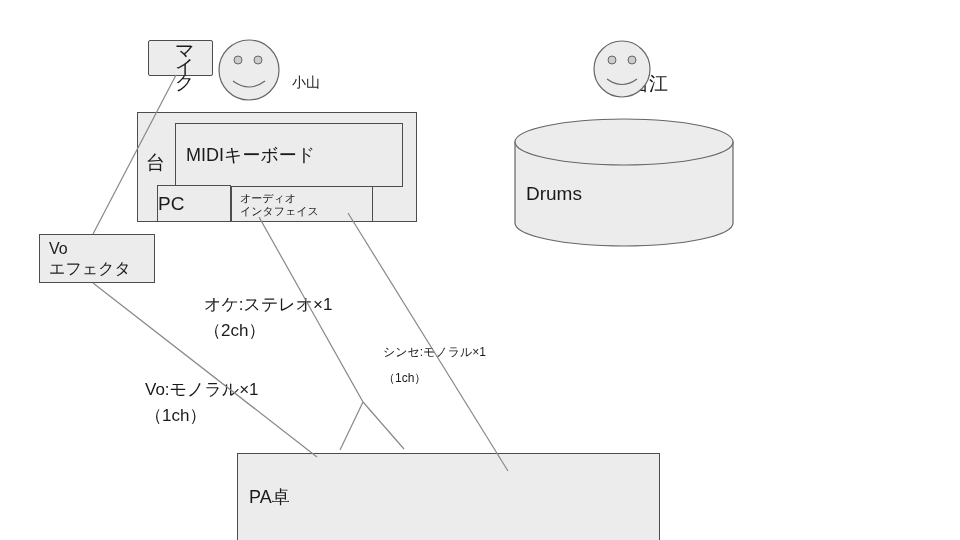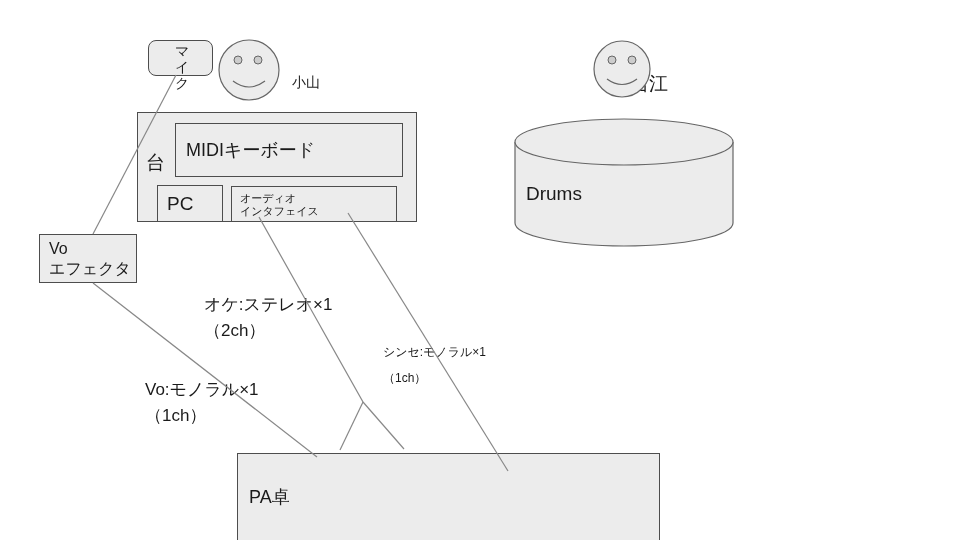--- a/index.html
+++ b/index.html
@@ -12,32 +12,32 @@
   .stage{position:absolute;left:0;top:0;width:960px;height:540px}
   .box{
     position:absolute;box-sizing:border-box;
     background:var(--shape-fill,#ececec);
     border:1px solid var(--shape-border,#4d4d4d);
   }
   .lbl{position:absolute;white-space:pre-line}
   .pre{white-space:pre-line}
 
   
-  #mic-box{left:148px;top:40px;width:65px;height:36px;border-radius:8px;
-    font-size:14px;line-height:16px;text-align:center;word-break:break-all;
+  #mic-box{left:148px;top:40px;width:65px;height:36px;border-radius:2px;
+    font-size:19px;line-height:16px;text-align:center;word-break:break-all;
     padding:2px 26px;z-index:2}
   #table-box{left:137px;top:112px;width:280px;height:110px;z-index:1}
   #table-label{left:146px;top:150px;font-size:19px;z-index:2}
-  #midi-box{left:175px;top:123px;width:228px;height:54px;z-index:2;
+  #midi-box{left:175px;top:123px;width:228px;height:64px;z-index:2;
     font-size:18px;display:flex;align-items:center;padding-left:10px}
-  #pc-box{left:157px;top:185px;width:66px;height:37px;z-index:2;
-    font-size:19px;display:flex;align-items:center;padding-left:9px}
-  #audio-box{left:231px;top:186px;width:166px;height:36px;z-index:2;
+  #pc-box{left:157px;top:185px;width:74px;height:37px;z-index:2;
+    font-size:19px;display:flex;align-items:center;}
+  #audio-box{left:231px;top:186px;width:142px;height:36px;z-index:2;
     font-size:11px;line-height:13px;padding:5px 0 0 8px}
-  #vo-effector-box{left:39px;top:234px;width:98px;height:49px;z-index:2;
+  #vo-effector-box{left:39px;top:234px;width:116px;height:49px;z-index:2;
     font-size:16px;line-height:20px;padding:4px 0 0 9px}
   #pa-box{left:237px;top:453px;width:423px;height:100px;z-index:2;
     font-size:18px;padding:31px 0 0 11px}
 
   
   #koyama-label{left:292px;top:74px;font-size:14px}
   #yoshie-label{left:630px;top:71px;font-size:19px}
   #drums-label{left:526px;top:183px;font-size:19px;z-index:12}
   #cable-label-oke{left:204px;top:292px;font-size:17px;line-height:26px}
   #cable-label-synth{left:383px;top:339px;font-size:12px;line-height:26px}

